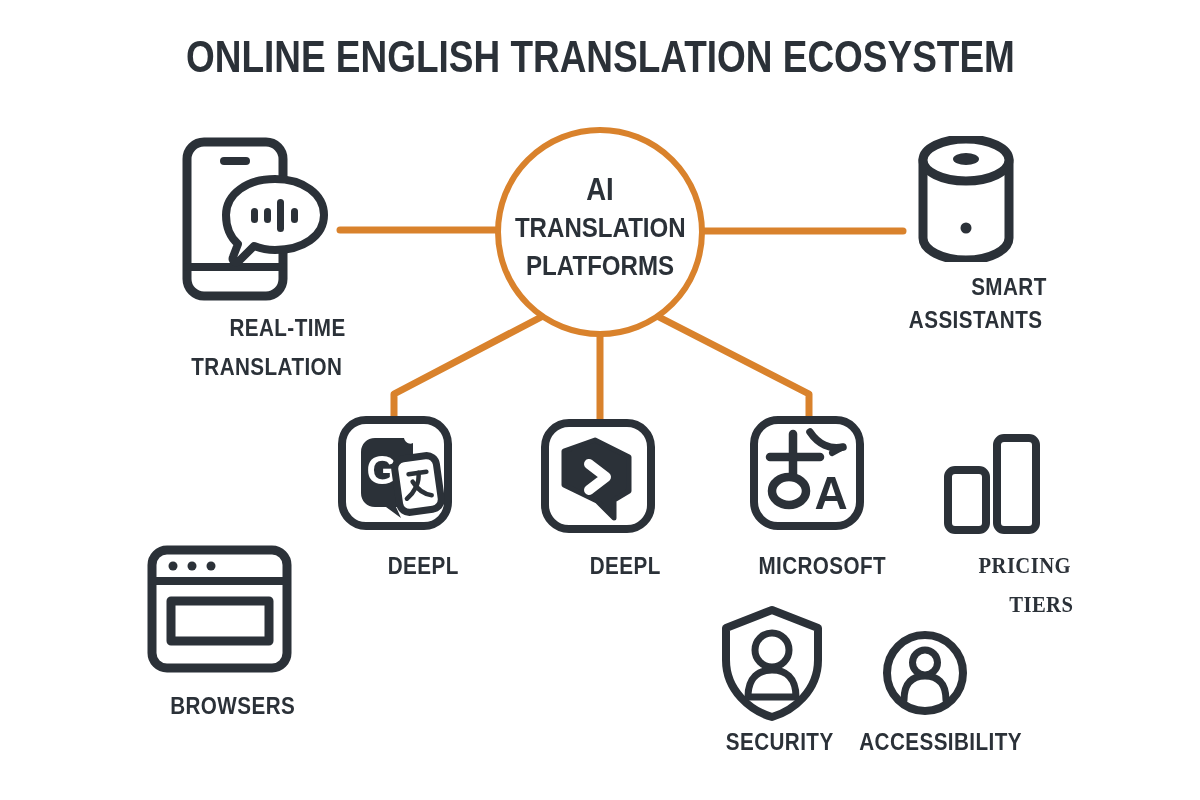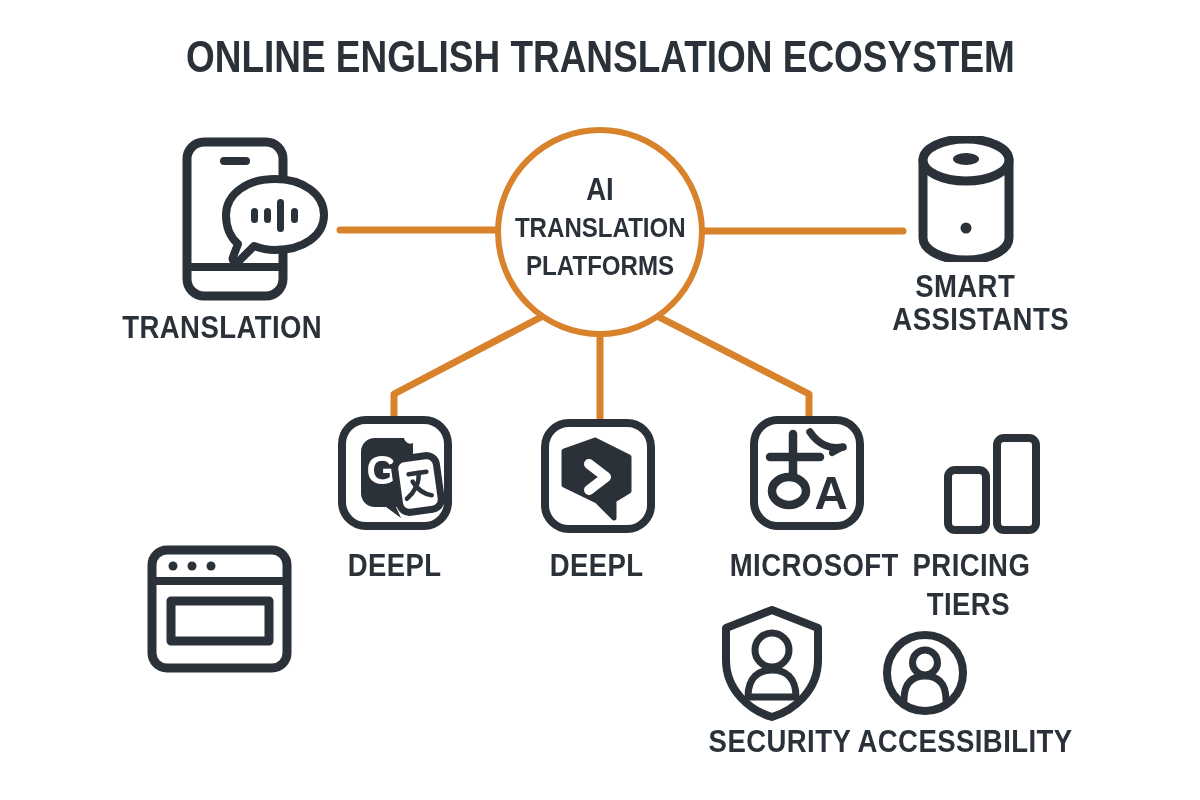--- a/index.html
+++ b/index.html
@@ -12,21 +12,21 @@
   .icon-wrap{position:absolute;z-index:3;line-height:0;}
   .hub{
     position:absolute;left:495px;top:127px;width:210px;height:210px;box-sizing:border-box;
     border:6px solid #d9822c;border-radius:50%;background:#ffffff;z-index:2;
     display:flex;flex-direction:column;align-items:center;justify-content:center;
     padding-bottom:10px;text-align:center;
   }
   .hub .l1{font-size:32px;font-weight:700;line-height:40px;}
   .hub .l2{font-size:28px;font-weight:700;line-height:38px;}
   .label{
-    position:absolute;z-index:3;text-align:center;font-weight:700;font-size:32px;
+    position:absolute;z-index:3;text-align:right;font-weight:700;font-size:24px;
     line-height:39px;letter-spacing:.5px;white-space:nowrap;
   }
   .label.tight{line-height:33px;}
   .cond{display:inline-block;transform:scaleX(.86);transform-origin:50% 50%;}
   .title{
     position:absolute;left:0;top:34px;width:1200px;z-index:3;text-align:center;
     font-size:44px;font-weight:700;line-height:46px;white-space:nowrap;
   }
   .title .cond{transform:scaleX(.84);}
   svg .stroke{stroke:#2b3138;fill:none;stroke-linecap:round;stroke-linejoin:round;}
@@ -147,45 +147,49 @@
 
   <span class="icon-wrap" style="left:882px;top:630px;">
     <svg width="86" height="86" viewBox="0 0 86 86">
       <circle class="stroke wfill" cx="43" cy="43" r="38" stroke-width="8"></circle>
       <circle class="stroke" cx="43" cy="32.5" r="12.5" stroke-width="7"></circle>
       <path class="stroke" stroke-width="7" d="M22,70 C22,52 31,46 43,46 C55,46 64,52 64,70"></path>
     </svg>
   </span>
 
   <div class="label" style="left:90px;top:308px;width:265px;">
+    <div><span class="cond">REAL-TIME</span></div>
     <div><span class="cond">TRANSLATION</span></div>
   </div>
 
   <div class="label tight" style="left:878px;top:270px;width:175px;">
     <div><span class="cond">SMART</span></div>
     <div><span class="cond">ASSISTANTS</span></div>
   </div>
 
   <div class="label" style="left:325px;top:546px;width:140px;">
     <span class="cond">DEEPL</span>
   </div>
 
   <div class="label" style="left:527px;top:546px;width:140px;">
     <span class="cond">DEEPL</span>
   </div>
 
   <div class="label" style="left:716px;top:546px;width:180px;">
     <span class="cond">MICROSOFT</span>
   </div>
 
-  <div class="label" style="left:903px;top:546px;width:130px;">
+  <div class="label" style="left:949px;top:546px;width:130px;font-family:Liberation Serif, serif;">
     <div><span class="cond">PRICING</span></div>
     <div><span class="cond">TIERS</span></div>
   </div>
 
+  <div class="label" style="left:140px;top:686px;width:165px;">
+    <span class="cond">BROWSERS</span>
+  </div>
 
   <div class="label" style="left:697px;top:722px;width:145px;">
     <span class="cond">SECURITY</span>
   </div>
 
   <div class="label" style="left:840px;top:722px;width:195px;">
     <span class="cond">ACCESSIBILITY</span>
   </div>
 
 </div>

